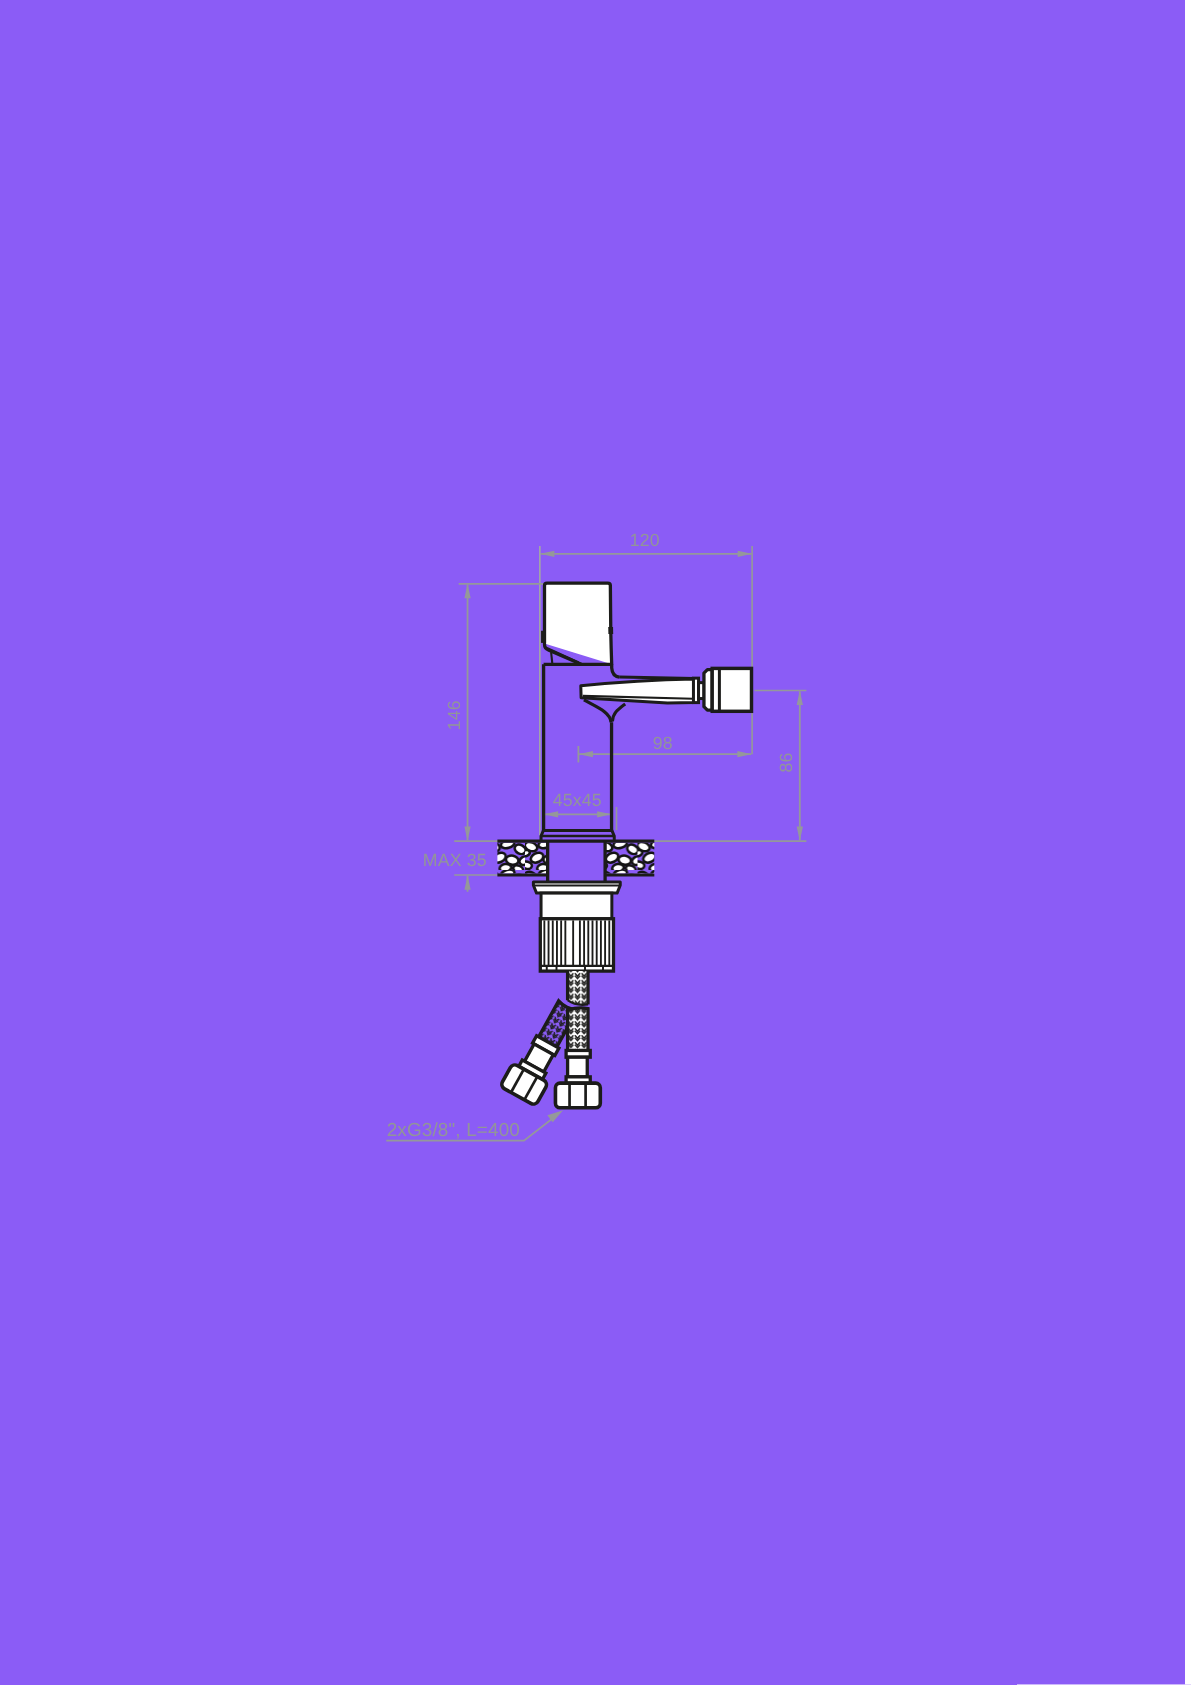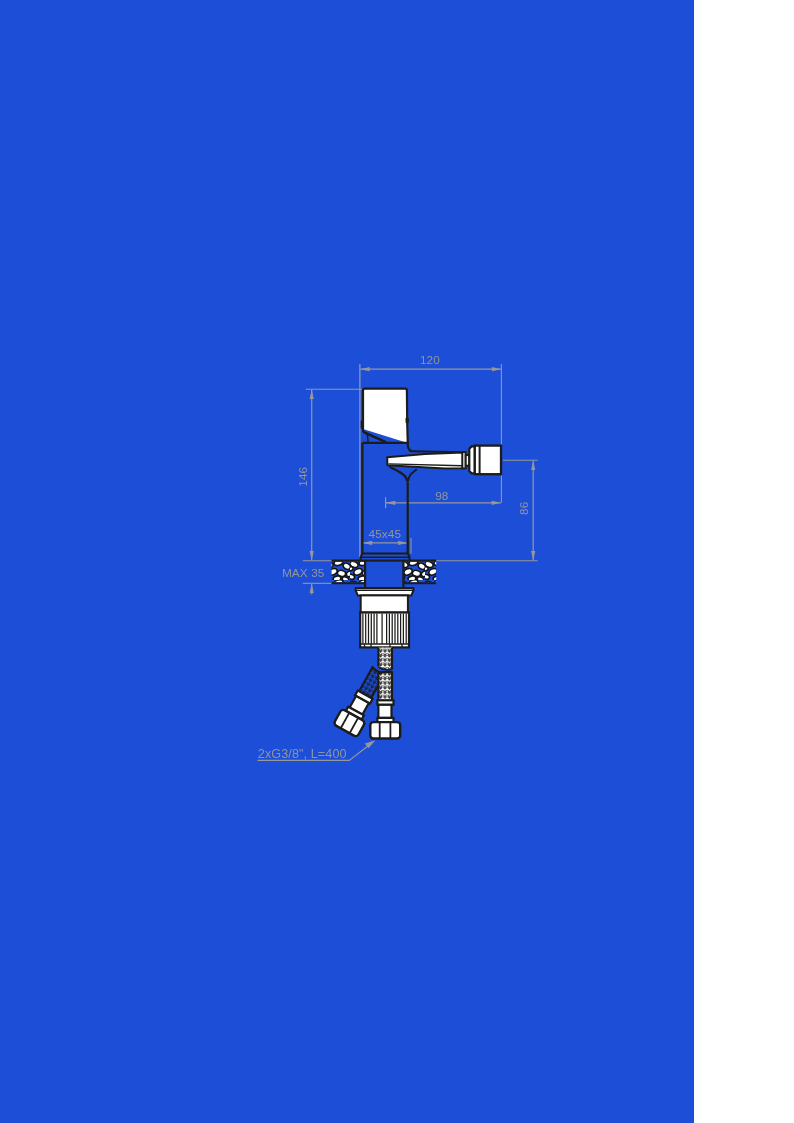--- a/index.html
+++ b/index.html
@@ -1,16 +1,16 @@
 <!DOCTYPE html>
 <html><head>
 <meta charset="utf-8">
 <style>
   html,body{margin:0;padding:0;background:#ffffff;}
-  .page{width:694px;height:1123px;position:relative;background:#1d4ed8;overflow:hidden;}
+  .page{width:790px;height:1123px;position:relative;background:#8b5cf6;overflow:hidden;}
   svg{position:absolute;top:0;left:0;}
   text{font-family:"Liberation Sans", sans-serif;fill:#929598;}
 </style>
 </head>
 <body>
 <div class="page">
 <svg width="794" height="1123" viewBox="0 0 794 1123">
 <defs>
   <pattern id="braid" patternUnits="userSpaceOnUse" width="4.4" height="4.6">
     <path d="M0.5 0.2 L2.2 2.1 L3.9 0.2 M0.5 1.85 L2.2 3.75 L3.9 1.85" fill="none" stroke="#1c1c1a" stroke-width="0.95"></path>

